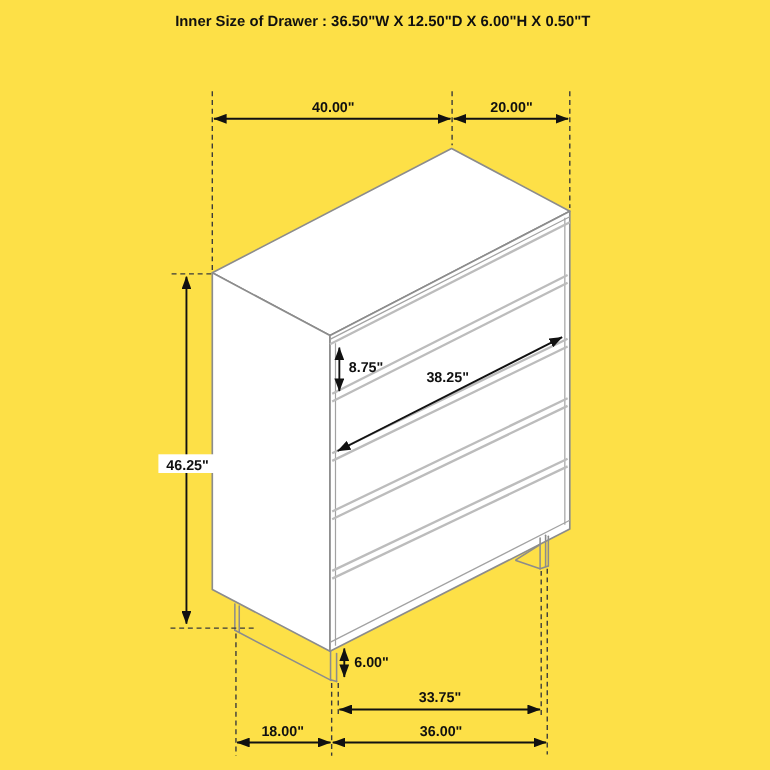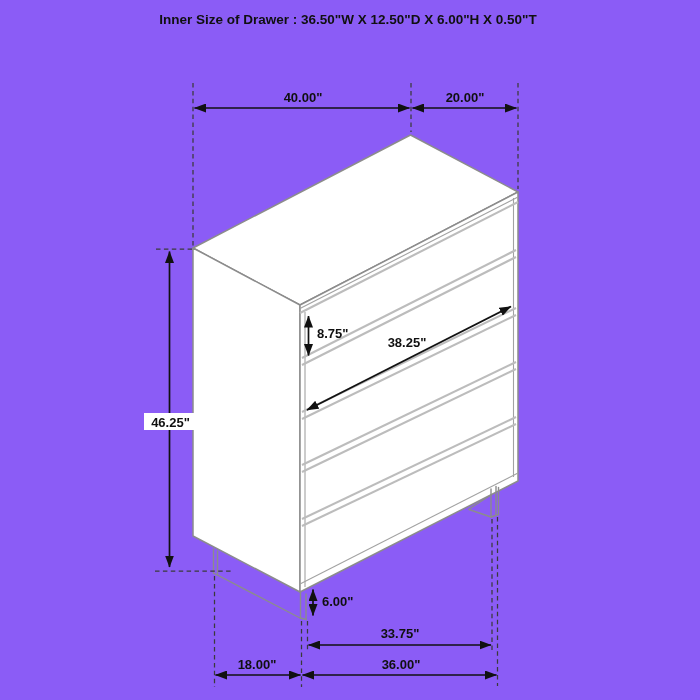--- a/index.html
+++ b/index.html
@@ -1,16 +1,16 @@
 <!DOCTYPE html>
 <html><head>
 <meta charset="utf-8">
 <style>
   html,body{margin:0;padding:0;background:#fff;}
-  .page{width:700px;height:700px;background:#8b5cf6;position:relative;overflow:hidden;}
+  .page{width:700px;height:700px;background:#fde047;position:relative;overflow:hidden;}
   svg{display:block;}
   .face{fill:#ffffff;stroke:#8c8c8c;stroke-width:1.5;stroke-linejoin:round;}
   .edge{stroke:#8c8c8c;stroke-width:1.4;fill:none;stroke-linecap:round;}
   .edge-light{stroke:#a2a2a2;stroke-width:1.1;fill:none;}
   .gap{stroke:#bcbcbc;stroke-width:2.1;fill:none;}
   .dim{stroke:#111;stroke-width:1.7;fill:none;}
   .ext{stroke:#3a3a3a;stroke-width:1.25;fill:none;stroke-dasharray:4.5 3.4;}
   .lbl{font:bold 13px "Liberation Sans", sans-serif;fill:#101010;}
   .ttl{font:bold 13.5px "Liberation Sans", sans-serif;fill:#101010;}
 </style>

